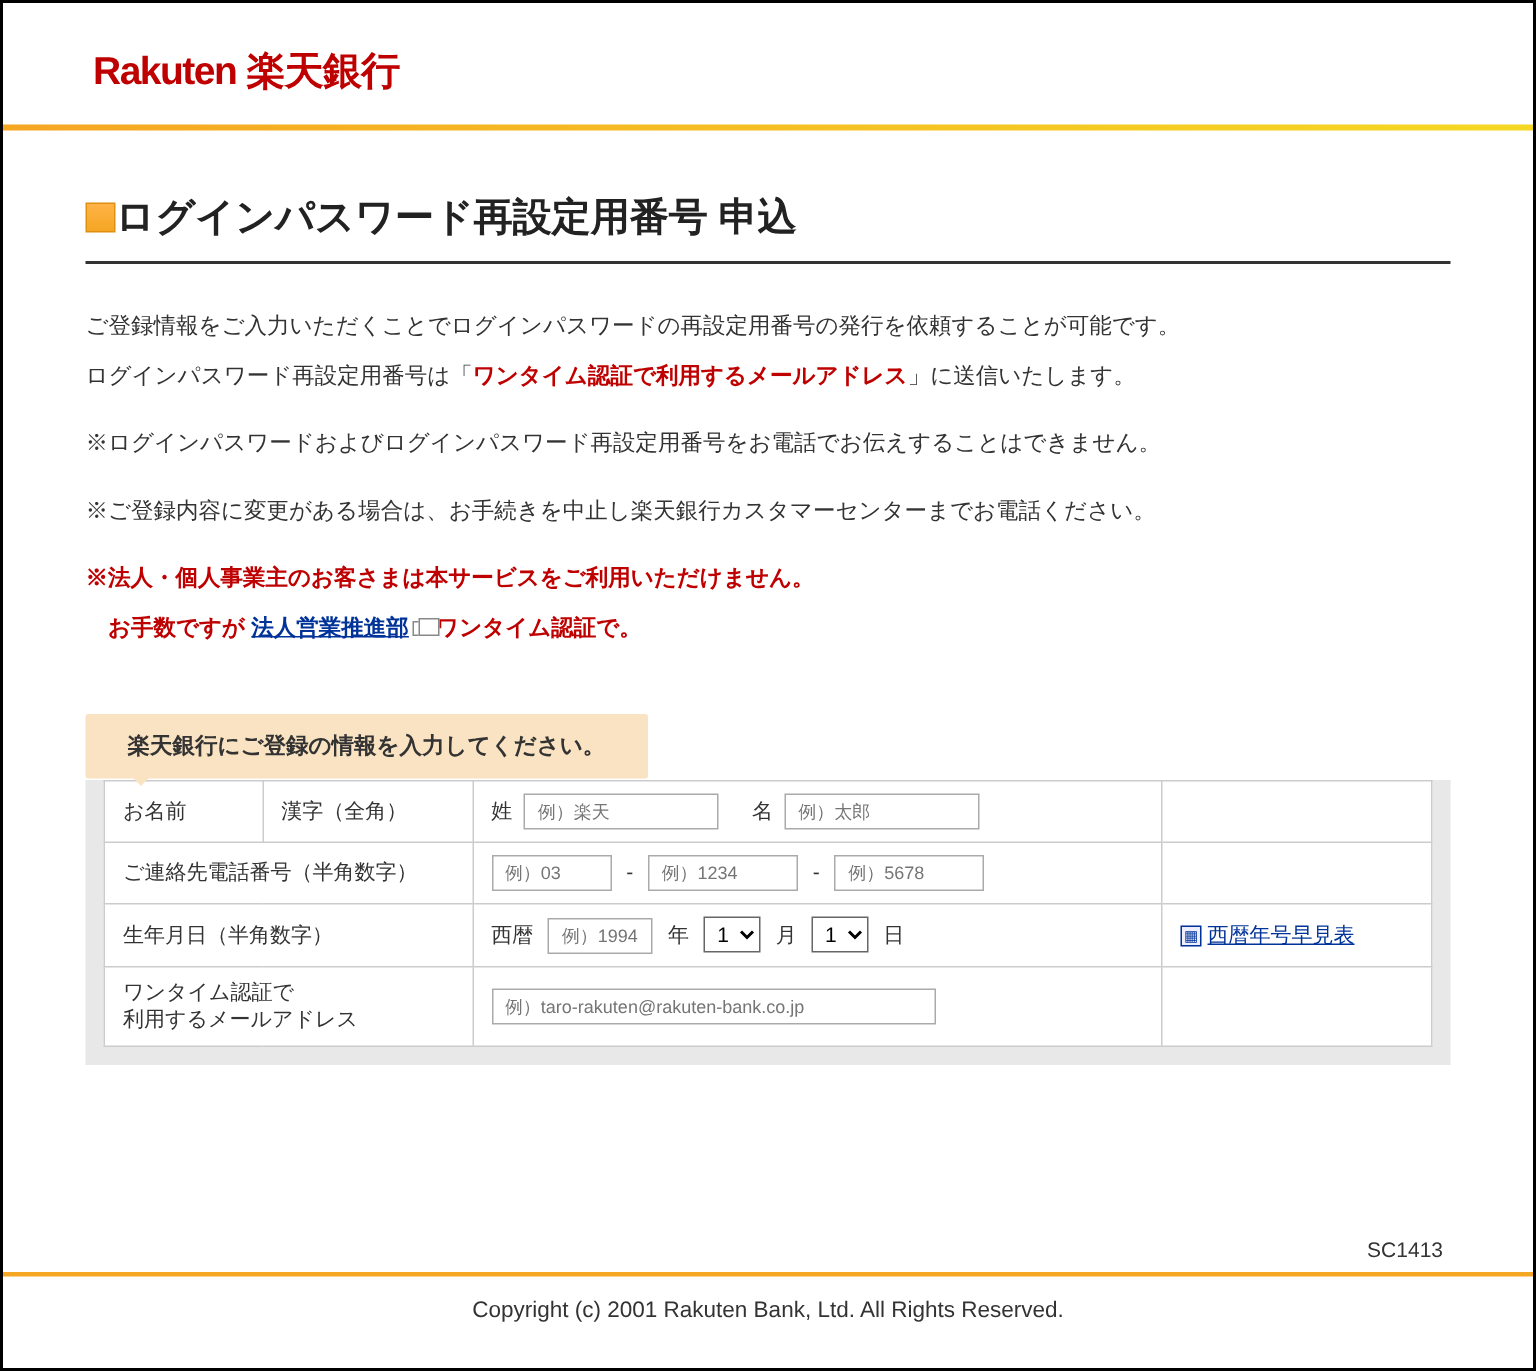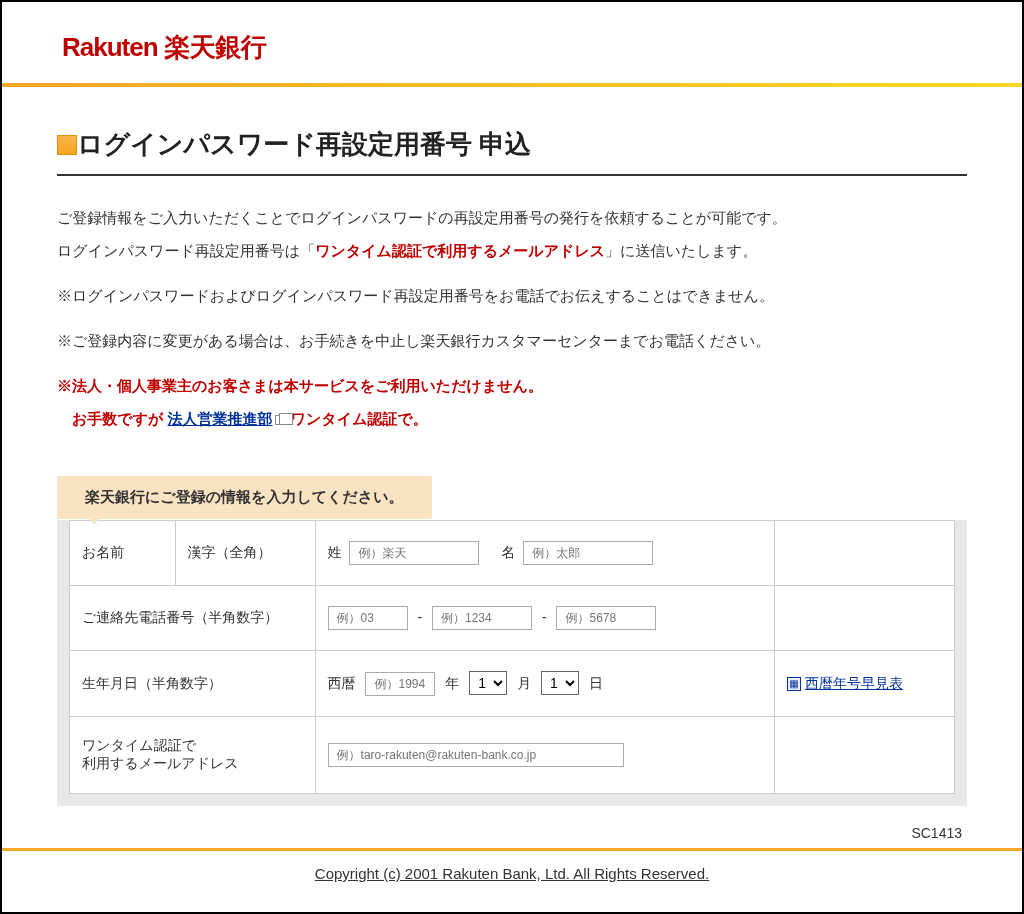--- a/index.html
+++ b/index.html
@@ -103,21 +103,21 @@
   .form-spacer { height: 50px; background: transparent; margin-top: 0; }
   .form-table {
     width: 100%;
     border-collapse: collapse;
     background: #fff;
     margin-top: 12px;
     border: 1px solid #ccc;
   }
   .form-table td {
     border: 1px solid #ccc;
-    padding: 20px 12px;
+    padding: 8px 12px;
     font-size: 14px;
     vertical-align: middle;
   }
   .form-table .label-col { background: #fff; white-space: nowrap; }
   .form-table .label-col.sub { width: 140px; }
   .form-table .right-col { width: 180px; }
   input[type=text] {
     border: 1px solid #aaa;
     padding: 4px 8px;
     font-size: 12px;
@@ -166,21 +166,20 @@
   .btn-solid {
     background: #bf0000;
     color: #fff;
   }
   .footer {
     position: absolute;
     bottom: 30px;
     left: 0; right: 0;
     border-top: 3px solid #f5a623;
     padding-top: 14px;
-    text-decoration: underline;
   }
   .sc-code {
     position: absolute;
     right: 60px;
     top: -26px;
     font-size: 14px;
     color: #333;
   }
   .copyright {
     text-align: center;

